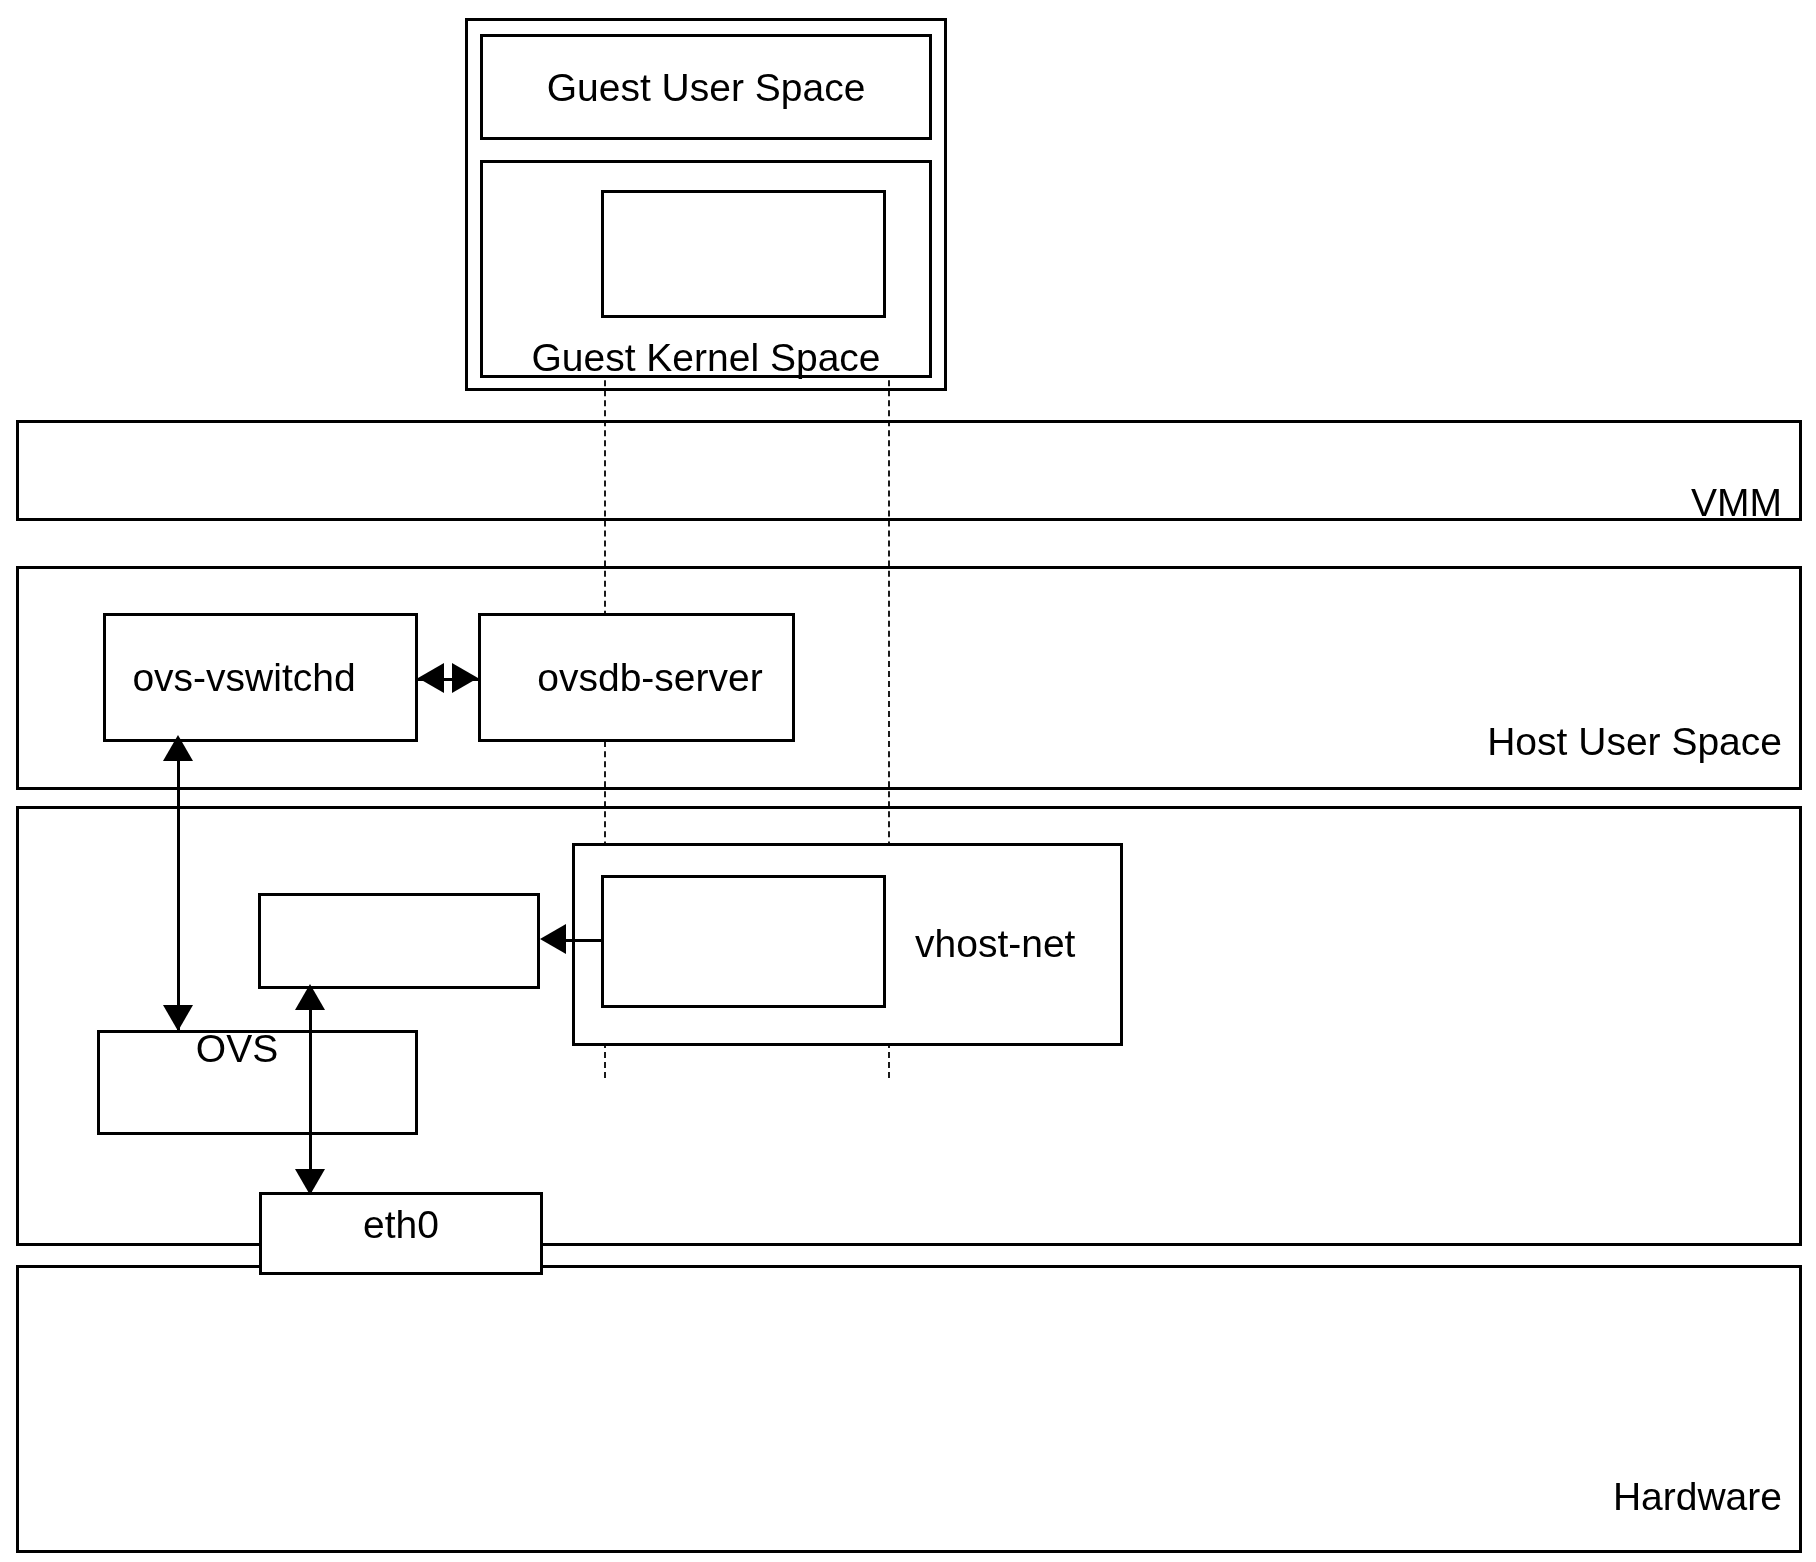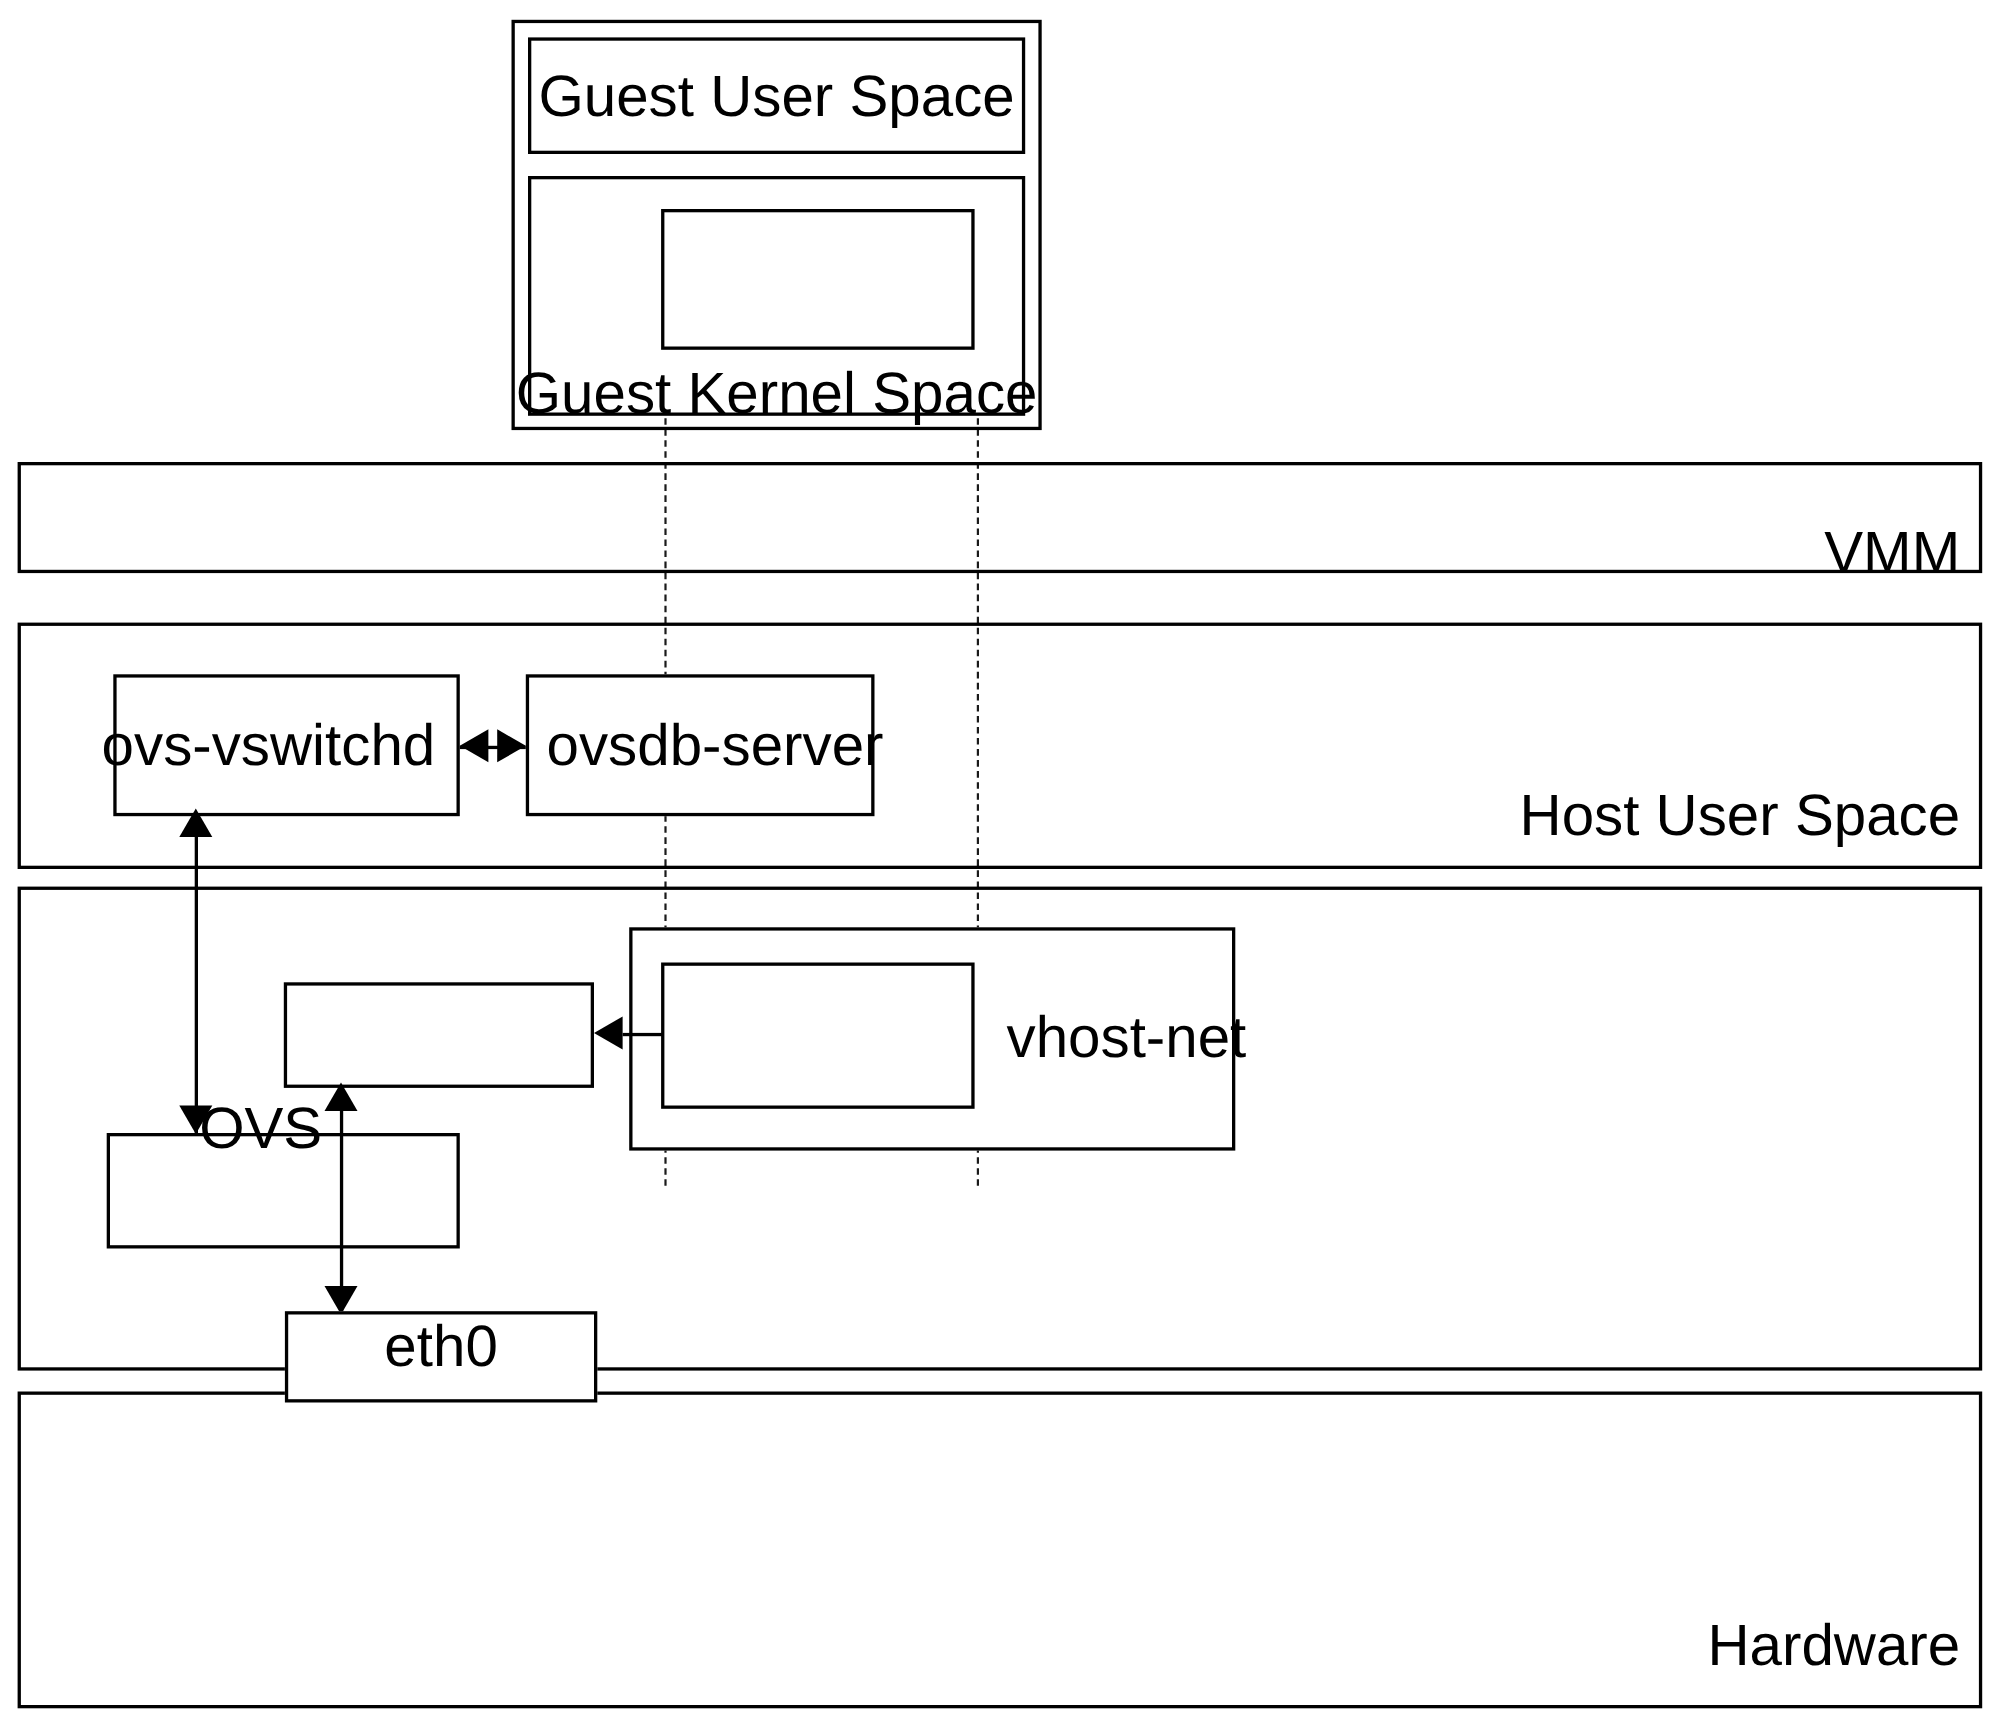--- a/index.html
+++ b/index.html
@@ -25,21 +25,21 @@
     box-sizing: border-box;
     border: 3px solid #000000;
     background: transparent;
   }
   .box.fill { background: #ffffff; }
 
   
   .lbl {
     position: absolute;
     box-sizing: border-box;
-    font-size: 53px;
+    font-size: 39px;
     line-height: 1;
     color: #000;
     white-space: nowrap;
     pointer-events: none;
   }
   .lbl.center {
     display: flex;
     align-items: center;
     justify-content: center;
   }
@@ -142,21 +142,21 @@
   <div class="lbl" style="left:915px; top:912px; width:200px; height:62px; display:flex; align-items:center;">vhost-net</div>
 
   <div class="box fill" style="left:601px; top:875px; width:285px; height:133px;"></div>
 
   <div class="box fill" style="left:258px; top:893px; width:282px; height:96px;"></div>
 
   <div class="hline" style="left:566px; top:939px; width:36px;"></div>
   <div class="arrow left" style="left:540px; top:924px;"></div>
 
   <div class="box fill" style="left:97px; top:1030px; width:321px; height:105px;"></div>
-  <div class="lbl center" style="left:97px; top:974px; width:280px; height:105px;">OVS</div>
+  <div class="lbl center" style="left:97px; top:996px; width:280px; height:105px;">OVS</div>
 
   <div class="vline" style="left:177px; top:742px; width:0; height:288px;"></div>
   <div class="arrow up" style="left:163px; top:735px;"></div>
   <div class="arrow down" style="left:163px; top:1005px;"></div>
 
   <div class="vline" style="left:309px; top:989px; width:0; height:205px;"></div>
   <div class="arrow up" style="left:295px; top:984px;"></div>
   <div class="arrow down" style="left:295px; top:1169px;"></div>
 
   <div class="box" style="left:16px; top:1265px; width:1786px; height:288px;"></div>

